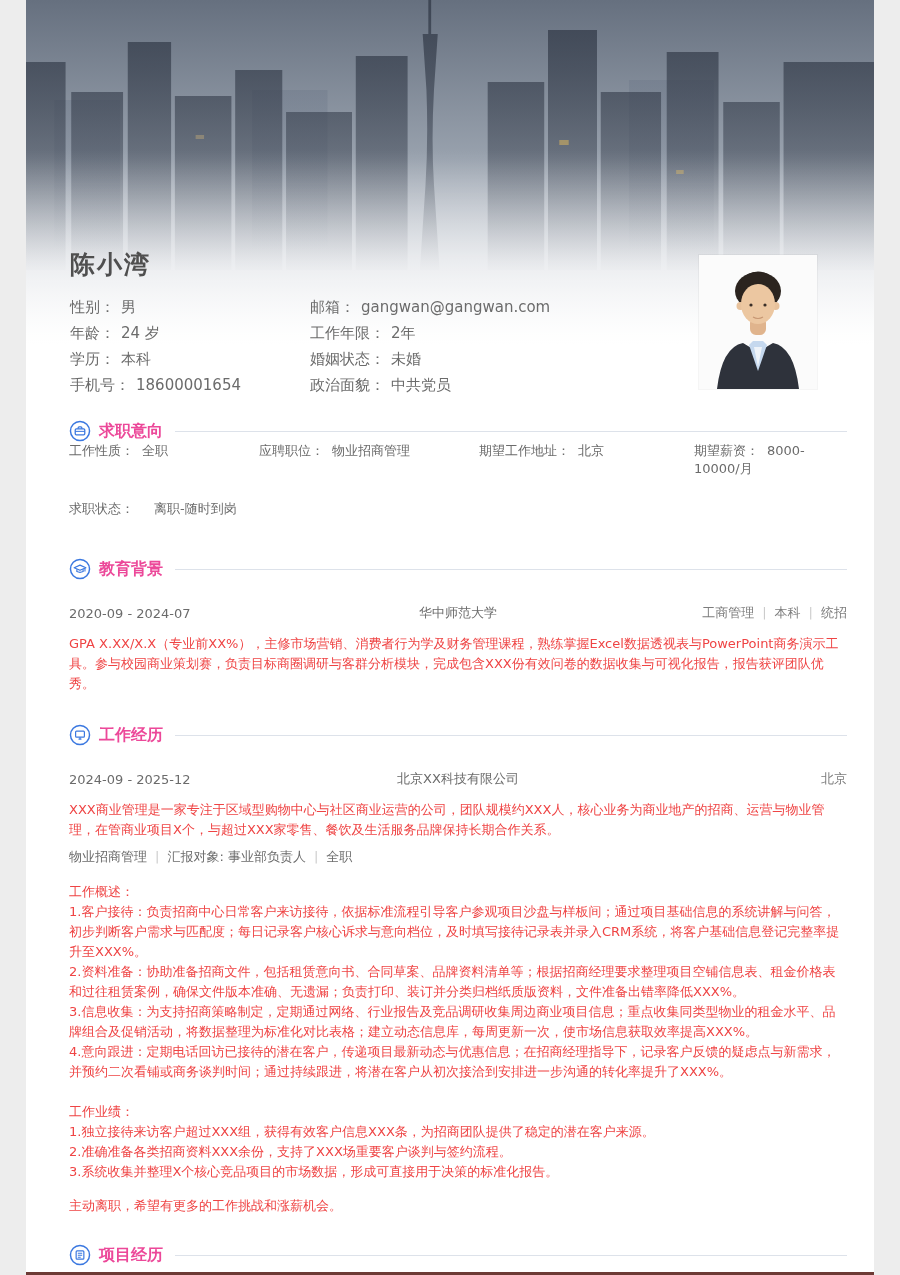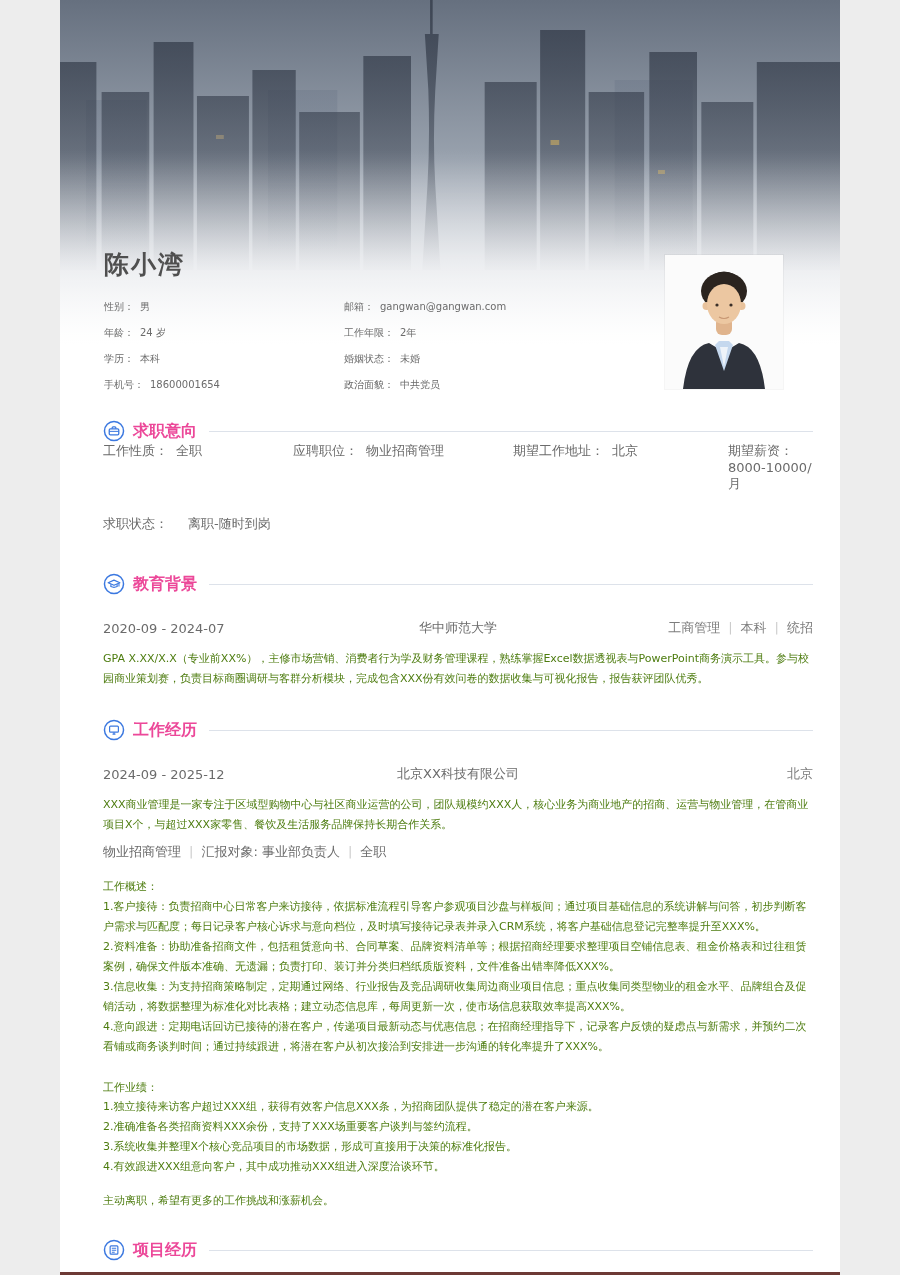--- a/index.html
+++ b/index.html
@@ -3,51 +3,51 @@
 <meta charset="utf-8">
 <style>
   * { margin:0; padding:0; box-sizing:border-box; }
   html,body { width:900px; }
   body {
     background:#ededed;
     font-family:"DejaVu Sans","Liberation Sans",sans-serif;
     color:#666;
   }
   .page {
-    position:relative; width:780px; height:1275px; margin:0 auto;
+    position:relative; width:848px; height:1275px; margin:0 auto;
     background:#fff; overflow:hidden;
   }
   
   .banner { position:relative; width:100%; height:420px; }
   .banner svg.skyline { position:absolute; top:0; left:0; width:100%; height:100%; display:block; }
   .candidate-name {
     position:absolute; left:44px; top:248px;
     font-size:25px; font-weight:bold; color:#4f4f4f; letter-spacing:2px;
   }
   .info-grid {
     position:absolute; left:44px; top:294px; width:620px;
     display:grid; grid-template-columns:240px 1fr; grid-auto-flow:column;
     grid-template-rows:repeat(4,26px);
   }
-  .info-item { font-size:10px; color:#6b6b6b; line-height:26px; white-space:nowrap; }
+  .info-item { font-size:15px; color:#6b6b6b; line-height:26px; white-space:nowrap; }
   .info-item .lab { margin-right:6px; }
   .photo {
     position:absolute; top:255px; right:57px; width:118px; height:134px;
     background:#fbfbfb; box-shadow:0 0 0 1px rgba(0,0,0,0.04);
   }
   .photo svg { display:block; width:100%; height:100%; }
   
   .content { padding:0 27px 0 43px; }
   .section-header { display:flex; align-items:center; }
   .section-header svg { flex:0 0 auto; }
   .section-title {
     color:#ec4899; font-size:16px; font-weight:bold; margin-left:8px; white-space:nowrap;
   }
   .section-line { flex:1; height:1px; background:#dde2ea; margin-left:12px; }
-  .small { font-size:11px; line-height:20px; color:#4d7c0f; }
+  .small { font-size:13px; line-height:20px; color:#ef4444; }
   
   .intent-row {
     display:grid; grid-template-columns:190px 220px 215px 1fr;
     font-size:13px; color:#6b6b6b;
   }
   .intent-row .lab { margin-right:8px; }
   .intent-status { margin-top:22px; font-size:13px; color:#6b6b6b; }
   .intent-status .lab { margin-right:20px; }
   
   .row3 {
@@ -249,21 +249,20 @@
     <p class="small label-line">工作概述：</p>
     <p class="small">1.客户接待：负责招商中心日常客户来访接待，依据标准流程引导客户参观项目沙盘与样板间；通过项目基础信息的系统讲解与问答，初步判断客户需求与匹配度；每日记录客户核心诉求与意向档位，及时填写接待记录表并录入CRM系统，将客户基础信息登记完整率提升至XXX%。</p>
     <p class="small">2.资料准备：协助准备招商文件，包括租赁意向书、合同草案、品牌资料清单等；根据招商经理要求整理项目空铺信息表、租金价格表和过往租赁案例，确保文件版本准确、无遗漏；负责打印、装订并分类归档纸质版资料，文件准备出错率降低XXX%。</p>
     <p class="small">3.信息收集：为支持招商策略制定，定期通过网络、行业报告及竞品调研收集周边商业项目信息；重点收集同类型物业的租金水平、品牌组合及促销活动，将数据整理为标准化对比表格；建立动态信息库，每周更新一次，使市场信息获取效率提高XXX%。</p>
     <p class="small">4.意向跟进：定期电话回访已接待的潜在客户，传递项目最新动态与优惠信息；在招商经理指导下，记录客户反馈的疑虑点与新需求，并预约二次看铺或商务谈判时间；通过持续跟进，将潜在客户从初次接洽到安排进一步沟通的转化率提升了XXX%。</p>
 
     <p class="small gap-top">工作业绩：</p>
     <p class="small">1.独立接待来访客户超过XXX组，获得有效客户信息XXX条，为招商团队提供了稳定的潜在客户来源。</p>
     <p class="small">2.准确准备各类招商资料XXX余份，支持了XXX场重要客户谈判与签约流程。</p>
     <p class="small">3.系统收集并整理X个核心竞品项目的市场数据，形成可直接用于决策的标准化报告。</p>
-    <p class="small">4.有效跟进XXX组意向客户，其中成功推动XXX组进入深度洽谈环节。</p>
 
     <p class="small leave-note">主动离职，希望有更多的工作挑战和涨薪机会。</p>
 
     <div class="section-header sec-gap-sm">
       <svg width="22" height="22" viewBox="0 0 24 24">
         <circle cx="12" cy="12" r="10.4" fill="none" stroke="#3b78e0" stroke-width="1.6"></circle>
         <rect x="7.8" y="7.4" width="8.4" height="9.2" rx="1" fill="none" stroke="#3b78e0" stroke-width="1.3"></rect>
         <path d="M9.6 10 h4.8 M9.6 12.2 h4.8 M9.6 14.4 h3.2" stroke="#3b78e0" stroke-width="1.1"></path>
       </svg>
       <span class="section-title">项目经历</span>

